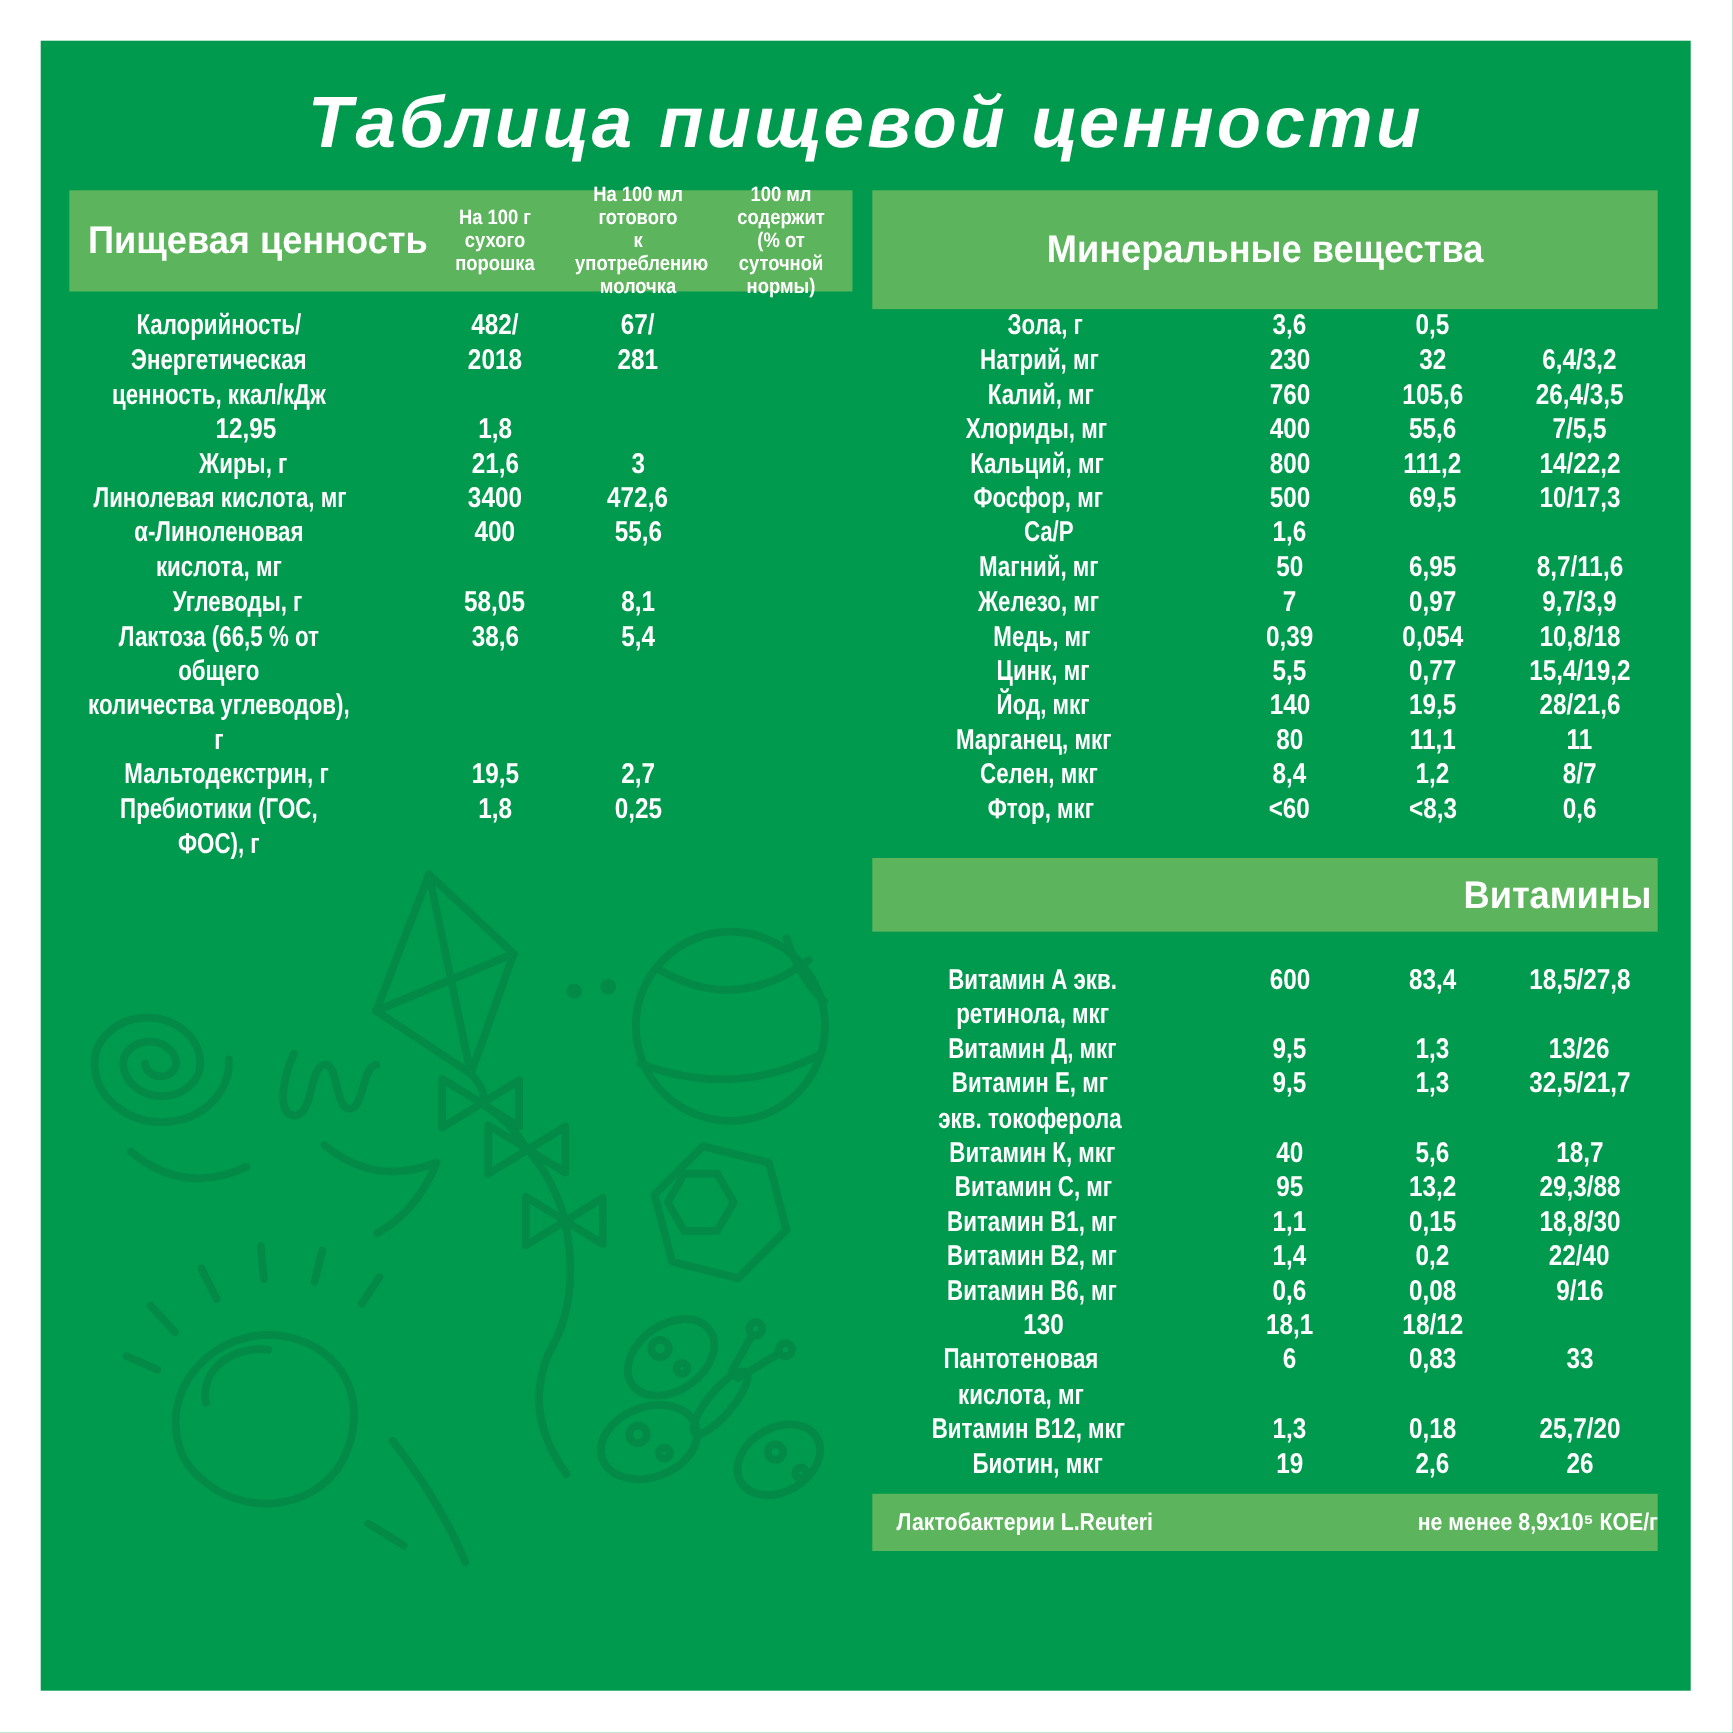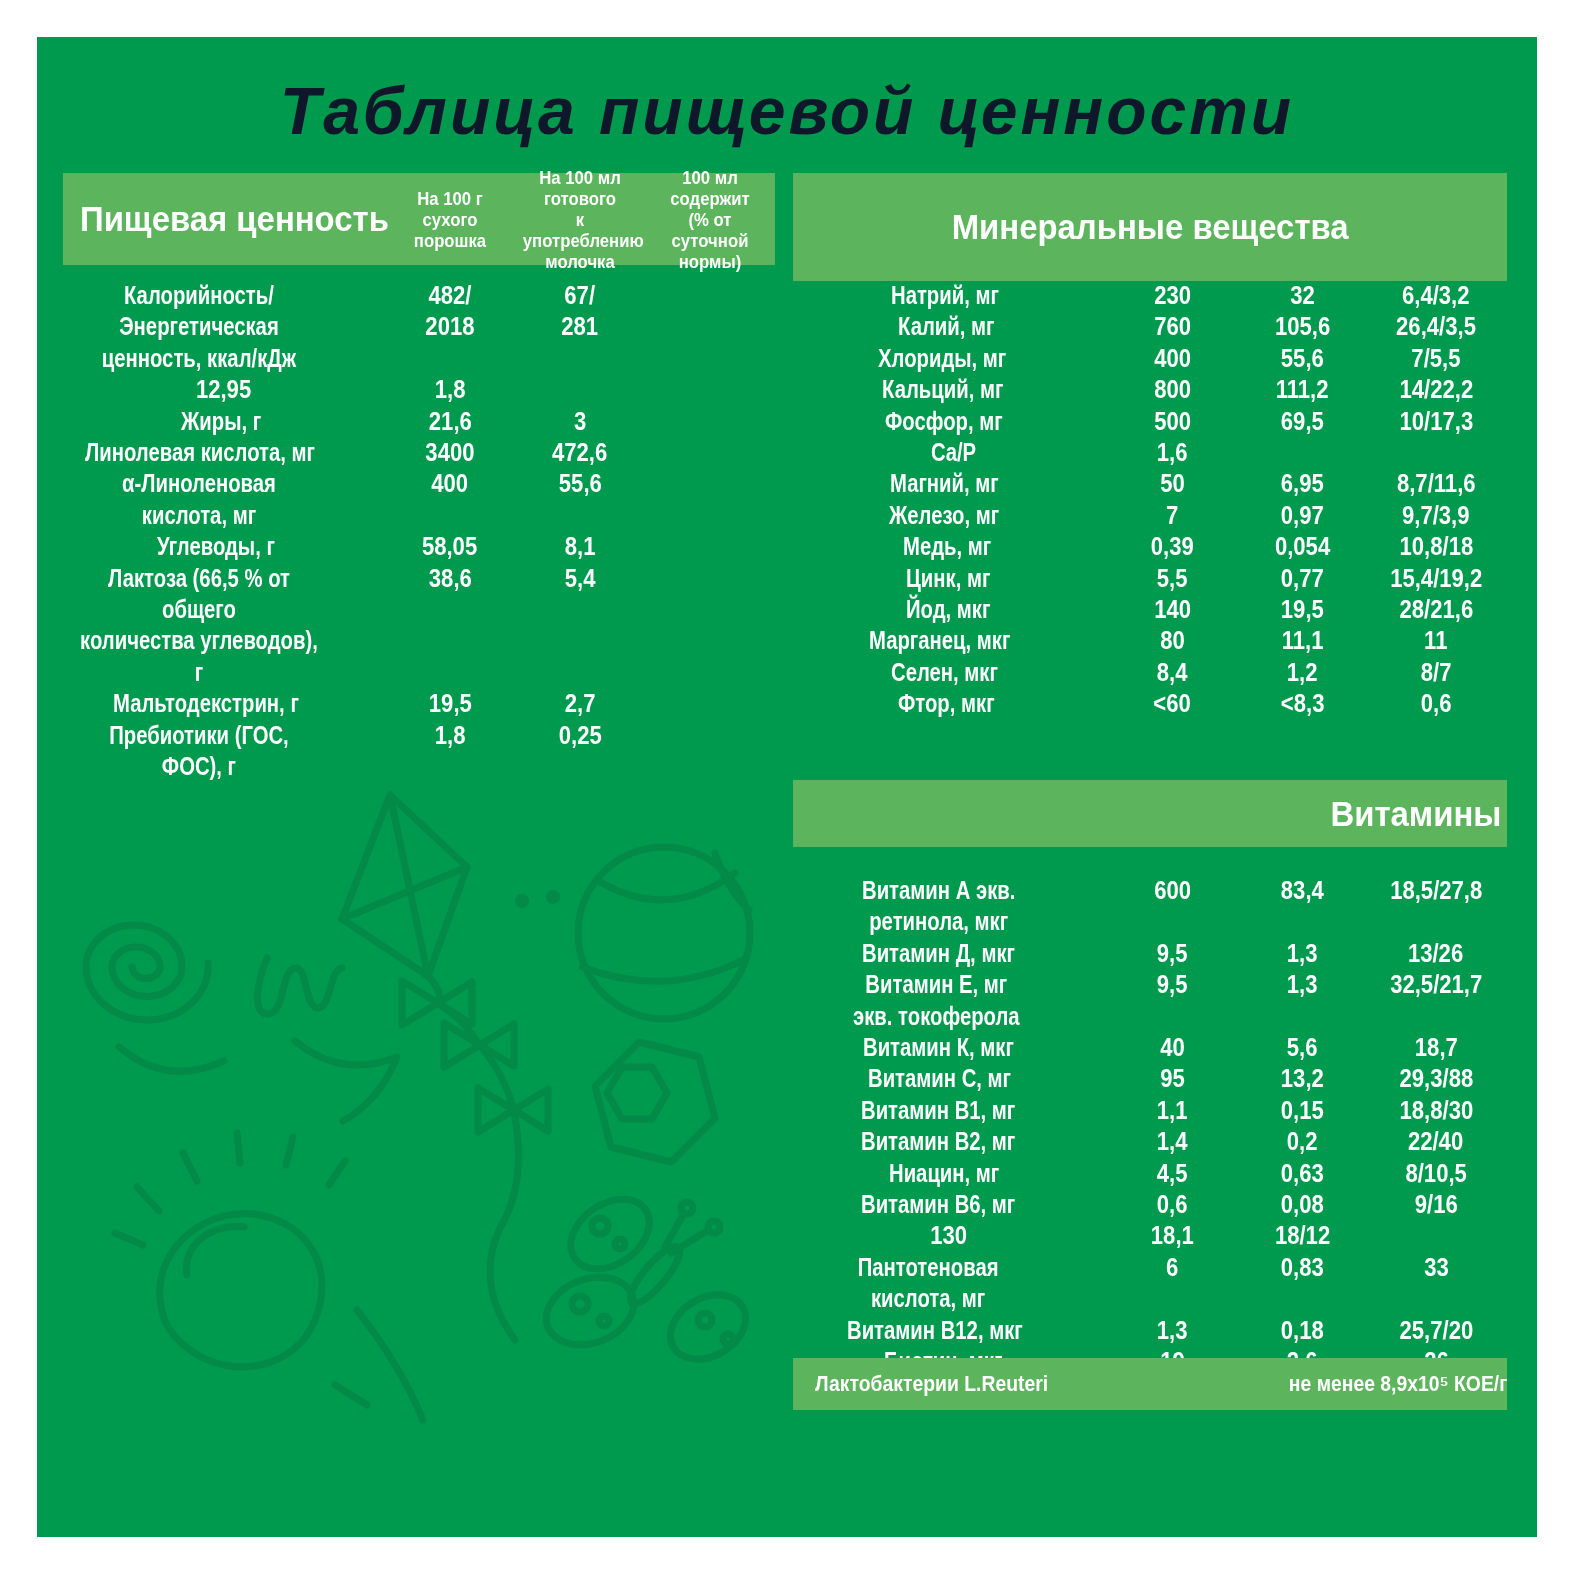--- a/index.html
+++ b/index.html
@@ -8,21 +8,21 @@
     font-family:"Liberation Sans","DejaVu Sans",sans-serif; overflow:hidden;
   }
   .board {
     position:absolute; left:37px; top:37px; width:1500px; height:1500px;
     background:#009A4E; overflow:hidden;
   }
   .doodles { position:absolute; left:30px; top:718px; width:720px; height:720px; }
 
   .page-title {
     position:absolute; left:0; top:32px; width:100%; height:84px; line-height:84px;
-    text-align:center; color:#0f172a; font-size:66px; font-weight:bold; font-style:italic;
+    text-align:center; color:#ffffff; font-size:66px; font-weight:bold; font-style:italic;
     letter-spacing:3px; white-space:nowrap;
   }
 
   .band { position:absolute; background:#5CB45C; color:#ffffff; }
   .left-band  { left:26px;  top:136px; width:712px; height:92px; }
   .right-band { left:756px; top:136px; width:714px; height:108px; display:flex; align-items:center; justify-content:center; }
   .vitamins-band { left:756px; top:743px; width:714px; height:67px; display:flex; align-items:center; justify-content:flex-end; }
   .lacto-band { left:756px; top:1321px; width:714px; height:52px; display:flex; align-items:center; font-size:22px; font-weight:bold; }
 
   .band-title { font-size:35px; font-weight:bold; display:inline-block; transform:scaleX(0.94); transform-origin:50% 50%; white-space:nowrap; }
@@ -207,20 +207,26 @@
         </div>
         <div class="row">
           <div class="cell label"><span>Пребиотики (ГОС, ФОС), г</span></div>
           <div class="cell val"><span>1,8</span></div>
           <div class="cell val"><span>0,25</span></div>
           <div class="cell val"><span></span></div>
         </div>
       </div>
     <div id="minerals-rows" class="rows right-grid">
         <div class="row">
+          <div class="cell label"><span>Зола, г</span></div>
+          <div class="cell val"><span>3,6</span></div>
+          <div class="cell val"><span>0,5</span></div>
+          <div class="cell val"><span></span></div>
+        </div>
+        <div class="row">
           <div class="cell label"><span>Натрий, мг</span></div>
           <div class="cell val"><span>230</span></div>
           <div class="cell val"><span>32</span></div>
           <div class="cell val"><span>6,4/3,2</span></div>
         </div>
         <div class="row">
           <div class="cell label"><span>Калий, мг</span></div>
           <div class="cell val"><span>760</span></div>
           <div class="cell val"><span>105,6</span></div>
           <div class="cell val"><span>26,4/3,5</span></div>
@@ -337,26 +343,20 @@
           <div class="cell val"><span>0,15</span></div>
           <div class="cell val"><span>18,8/30</span></div>
         </div>
         <div class="row">
           <div class="cell label"><span>Витамин В2, мг</span></div>
           <div class="cell val"><span>1,4</span></div>
           <div class="cell val"><span>0,2</span></div>
           <div class="cell val"><span>22/40</span></div>
         </div>
         <div class="row">
-          <div class="cell label"><span>Ниацин, мг</span></div>
-          <div class="cell val"><span>4,5</span></div>
-          <div class="cell val"><span>0,63</span></div>
-          <div class="cell val"><span>8/10,5</span></div>
-        </div>
-        <div class="row">
           <div class="cell label"><span>Витамин В6, мг</span></div>
           <div class="cell val"><span>0,6</span></div>
           <div class="cell val"><span>0,08</span></div>
           <div class="cell val"><span>9/16</span></div>
         </div>
         <div class="row">
           <div class="cell val"><span>130</span></div>
           <div class="cell val"><span>18,1</span></div>
           <div class="cell val"><span>18/12</span></div>
         </div>

